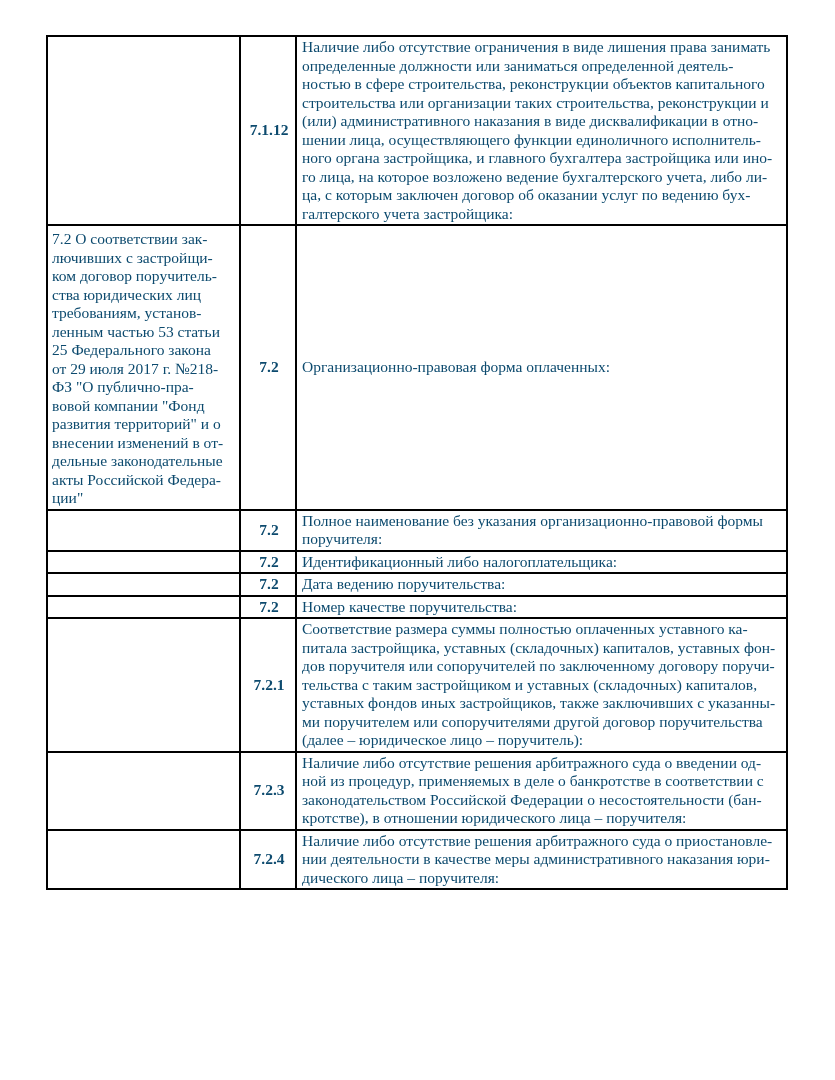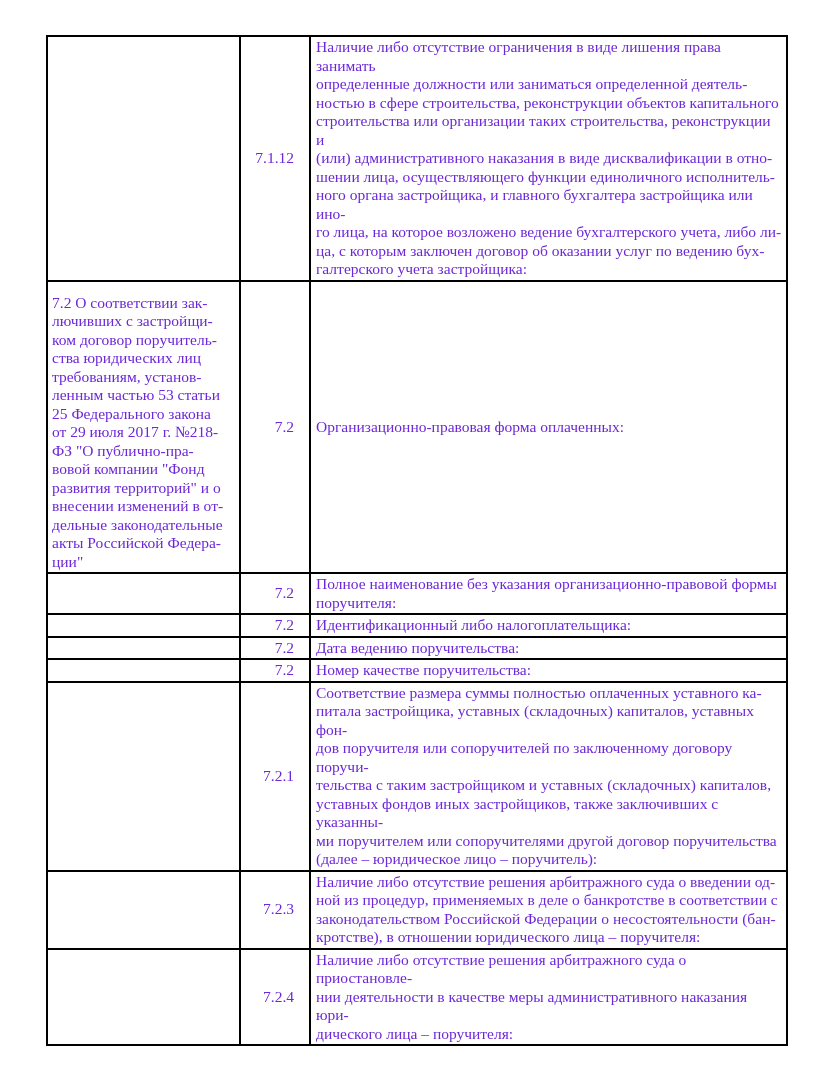--- a/index.html
+++ b/index.html
@@ -25,34 +25,35 @@
     left: 46px;
     top: 35px;
     width: 742px;
     border-collapse: collapse;
     table-layout: fixed;
   }
   table.doc-table td {
     border: 2px solid #000000;
     font-size: 15.5px;
     line-height: 18.5px;
-    color: #6d28d9;
+    color: #0c4a6e;
     white-space: pre-line;
     overflow: hidden;
     vertical-align: middle;
   }
   td.c-desc {
     width: 184px;
     vertical-align: top;
-    padding: 12px 3px 1px 4px;
+    padding: 4px 3px 1px 4px;
   }
   td.c-num {
     width: 50px;
-    padding: 1px 15px 1px 3px;
-    text-align: right;
+    padding: 1px 1px 1px 3px;
+    text-align: center;
+    font-weight: bold;
   }
   td.c-req {
     padding: 1px 4px 1px 5px;
   }
 </style>
 </head>
 <body>
 
 <div class="page">
   <table class="doc-table">

